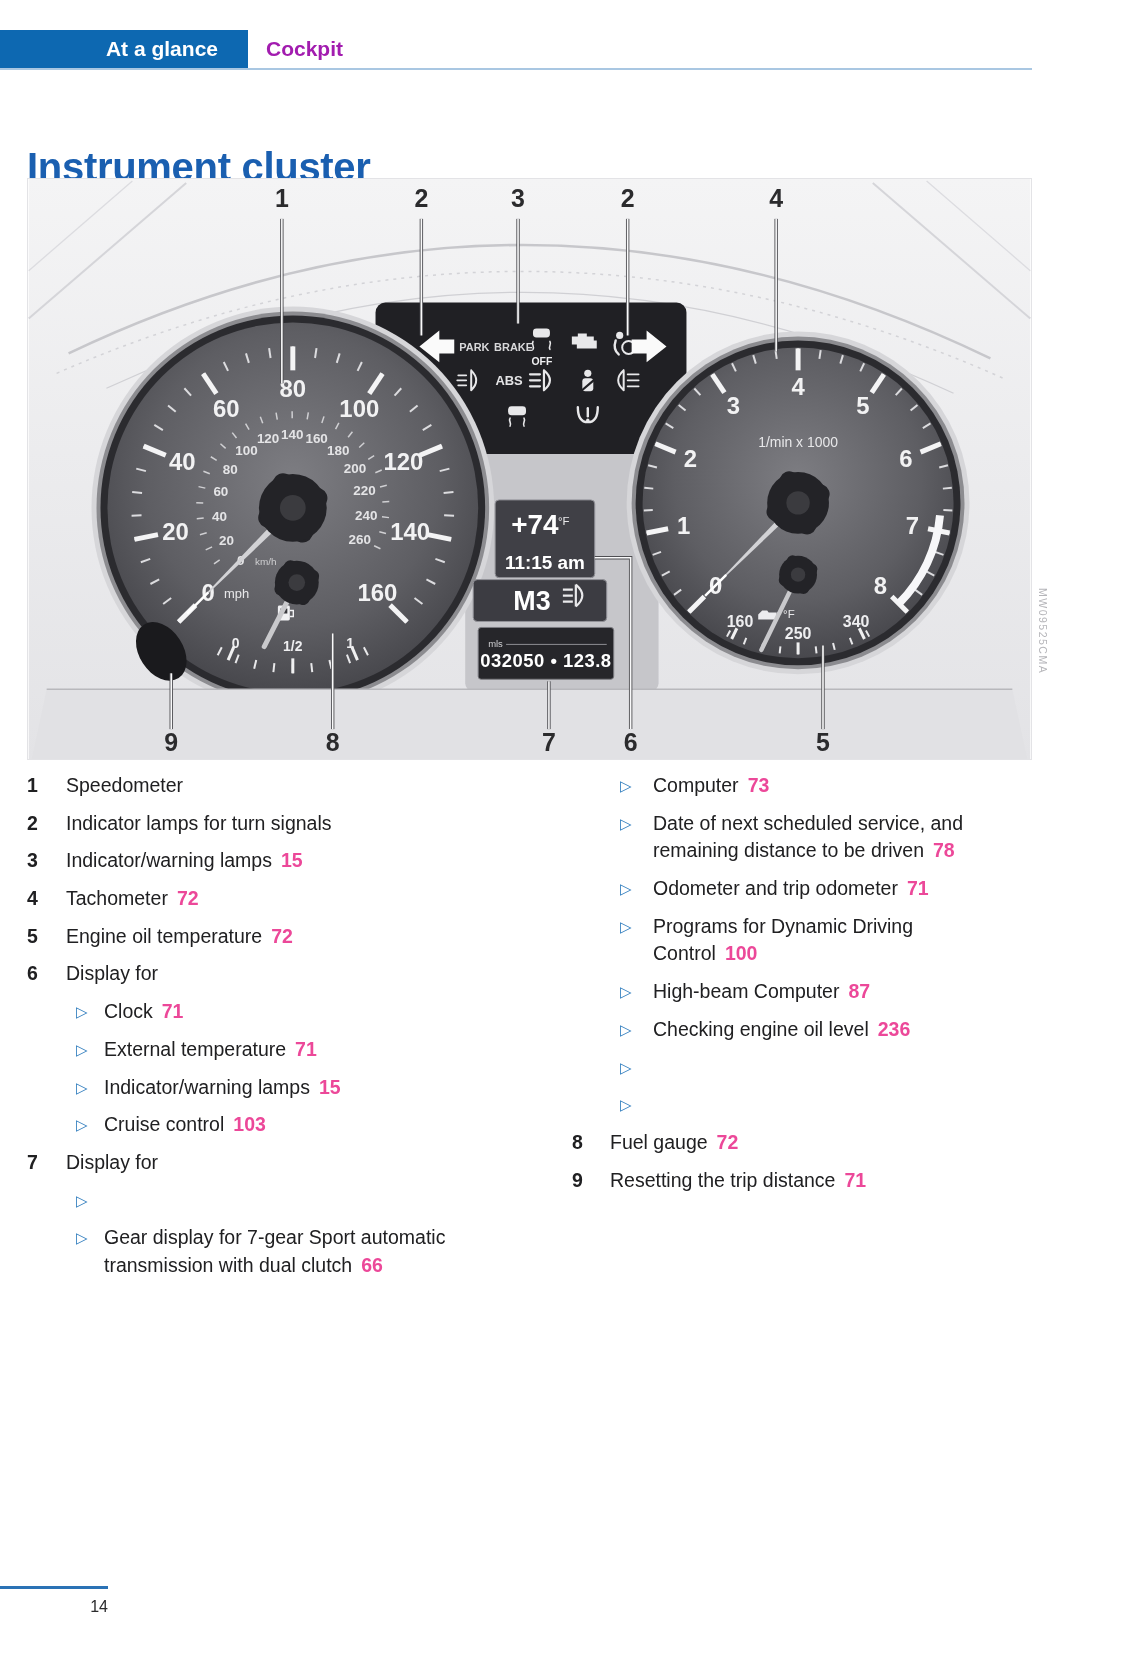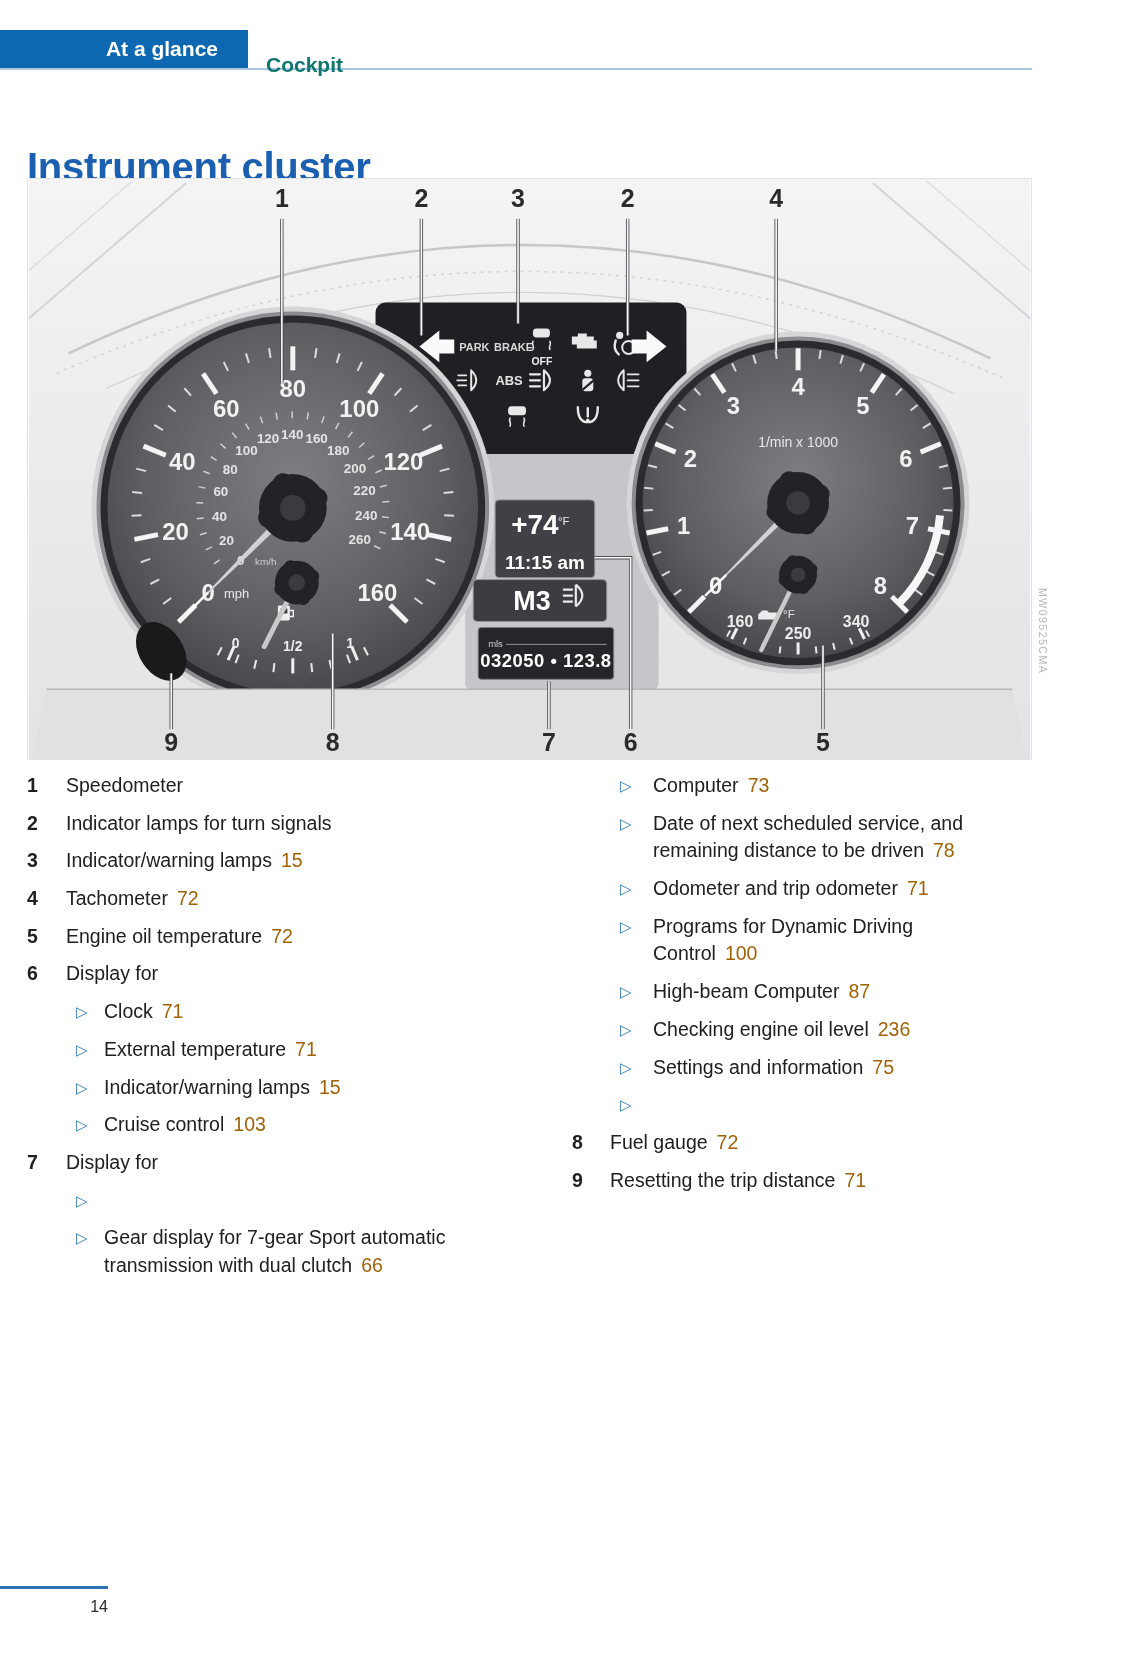--- a/index.html
+++ b/index.html
@@ -5,40 +5,40 @@
   html,body{margin:0;padding:0;}
   body{
     width:1142px;height:1654px;background:#ffffff;position:relative;
     font-family:"Liberation Sans",sans-serif;color:#202022;overflow:hidden;
   }
   
   .header{position:absolute;left:0;top:30px;width:1032px;height:38px;border-bottom:2px solid #a9c7e2;}
   .tab-active{position:absolute;left:0;top:0;width:248px;height:38px;background:#0d68b1;color:#fff;
     font-weight:bold;font-size:21px;display:flex;align-items:center;justify-content:flex-end;
     padding-right:30px;box-sizing:border-box;}
-  .tab-secondary{position:absolute;left:266px;top:23px;color:#0f766e;font-weight:bold;font-size:21px;}
+  .tab-secondary{position:absolute;left:266px;top:7px;color:#a21caf;font-weight:bold;font-size:21px;}
   
   .title{position:absolute;left:27px;top:118px;font-size:40px;font-weight:bold;color:#1a5fb0;letter-spacing:-0.3px;}
   
   .figure{position:absolute;left:27px;top:178px;width:1005px;height:582px;border:1px solid #e3e3e6;box-sizing:border-box;}
   .figure svg{display:block;font-family:"Liberation Sans",sans-serif;}
   .watermark{position:absolute;left:1037px;top:588px;height:180px;writing-mode:vertical-rl;
     font-size:10.5px;color:#b5b5b9;letter-spacing:1.5px;}
   
   .lists{position:absolute;left:27px;top:772px;display:flex;}
   .col-left{width:500px;}
   .col-right{width:445px;margin-left:45px;}
   .row{display:flex;margin-bottom:10px;font-size:19.5px;line-height:1.42;}
   .marker{flex:0 0 39px;box-sizing:border-box;font-weight:bold;}
   .marker.sub{flex-basis:77px;padding-left:49px;font-weight:normal;}
   .col-right .marker{flex-basis:38px;}
   .col-right .marker.sub{flex-basis:81px;padding-left:48px;}
   .tri{color:#2e7cbd;font-size:15px;font-family:"DejaVu Sans",sans-serif;position:relative;top:-1px;}
   .content{flex:1;}
-  .pref{color:#a16207;margin-left:9px;white-space:nowrap;}
+  .pref{color:#ec4899;margin-left:9px;white-space:nowrap;font-weight:bold;}
   .warn-ico{display:inline-block;vertical-align:-1px;margin-right:9px;}
   
   .footer-line{position:absolute;left:0;top:1586px;width:108px;height:3px;background:#2a72b5;}
   .page-num{position:absolute;left:0;top:1598px;width:108px;text-align:right;font-size:16px;color:#2b2b2d;}
 </style>
 </head>
 <body>
 
 <div class="header">
   <div class="tab-active">At a glance</div>
@@ -487,21 +487,20 @@
       <div class="row">
         <span class="marker sub"><span class="tri">▷</span></span>
         <span class="content"><span>High-beam Computer</span><span class="pref">87</span></span>
       </div>
       <div class="row">
         <span class="marker sub"><span class="tri">▷</span></span>
         <span class="content"><span>Checking engine oil level</span><span class="pref">236</span></span>
       </div>
       <div class="row">
         <span class="marker sub"><span class="tri">▷</span></span>
-        <span class="content"><span>Settings and information</span><span class="pref">75</span></span>
       </div>
       <div class="row">
         <span class="marker sub"><span class="tri">▷</span></span>
       </div>
       <div class="row">
         <span class="marker num">8</span>
         <span class="content"><span>Fuel gauge</span><span class="pref">72</span></span>
       </div>
       <div class="row">
         <span class="marker num">9</span>

